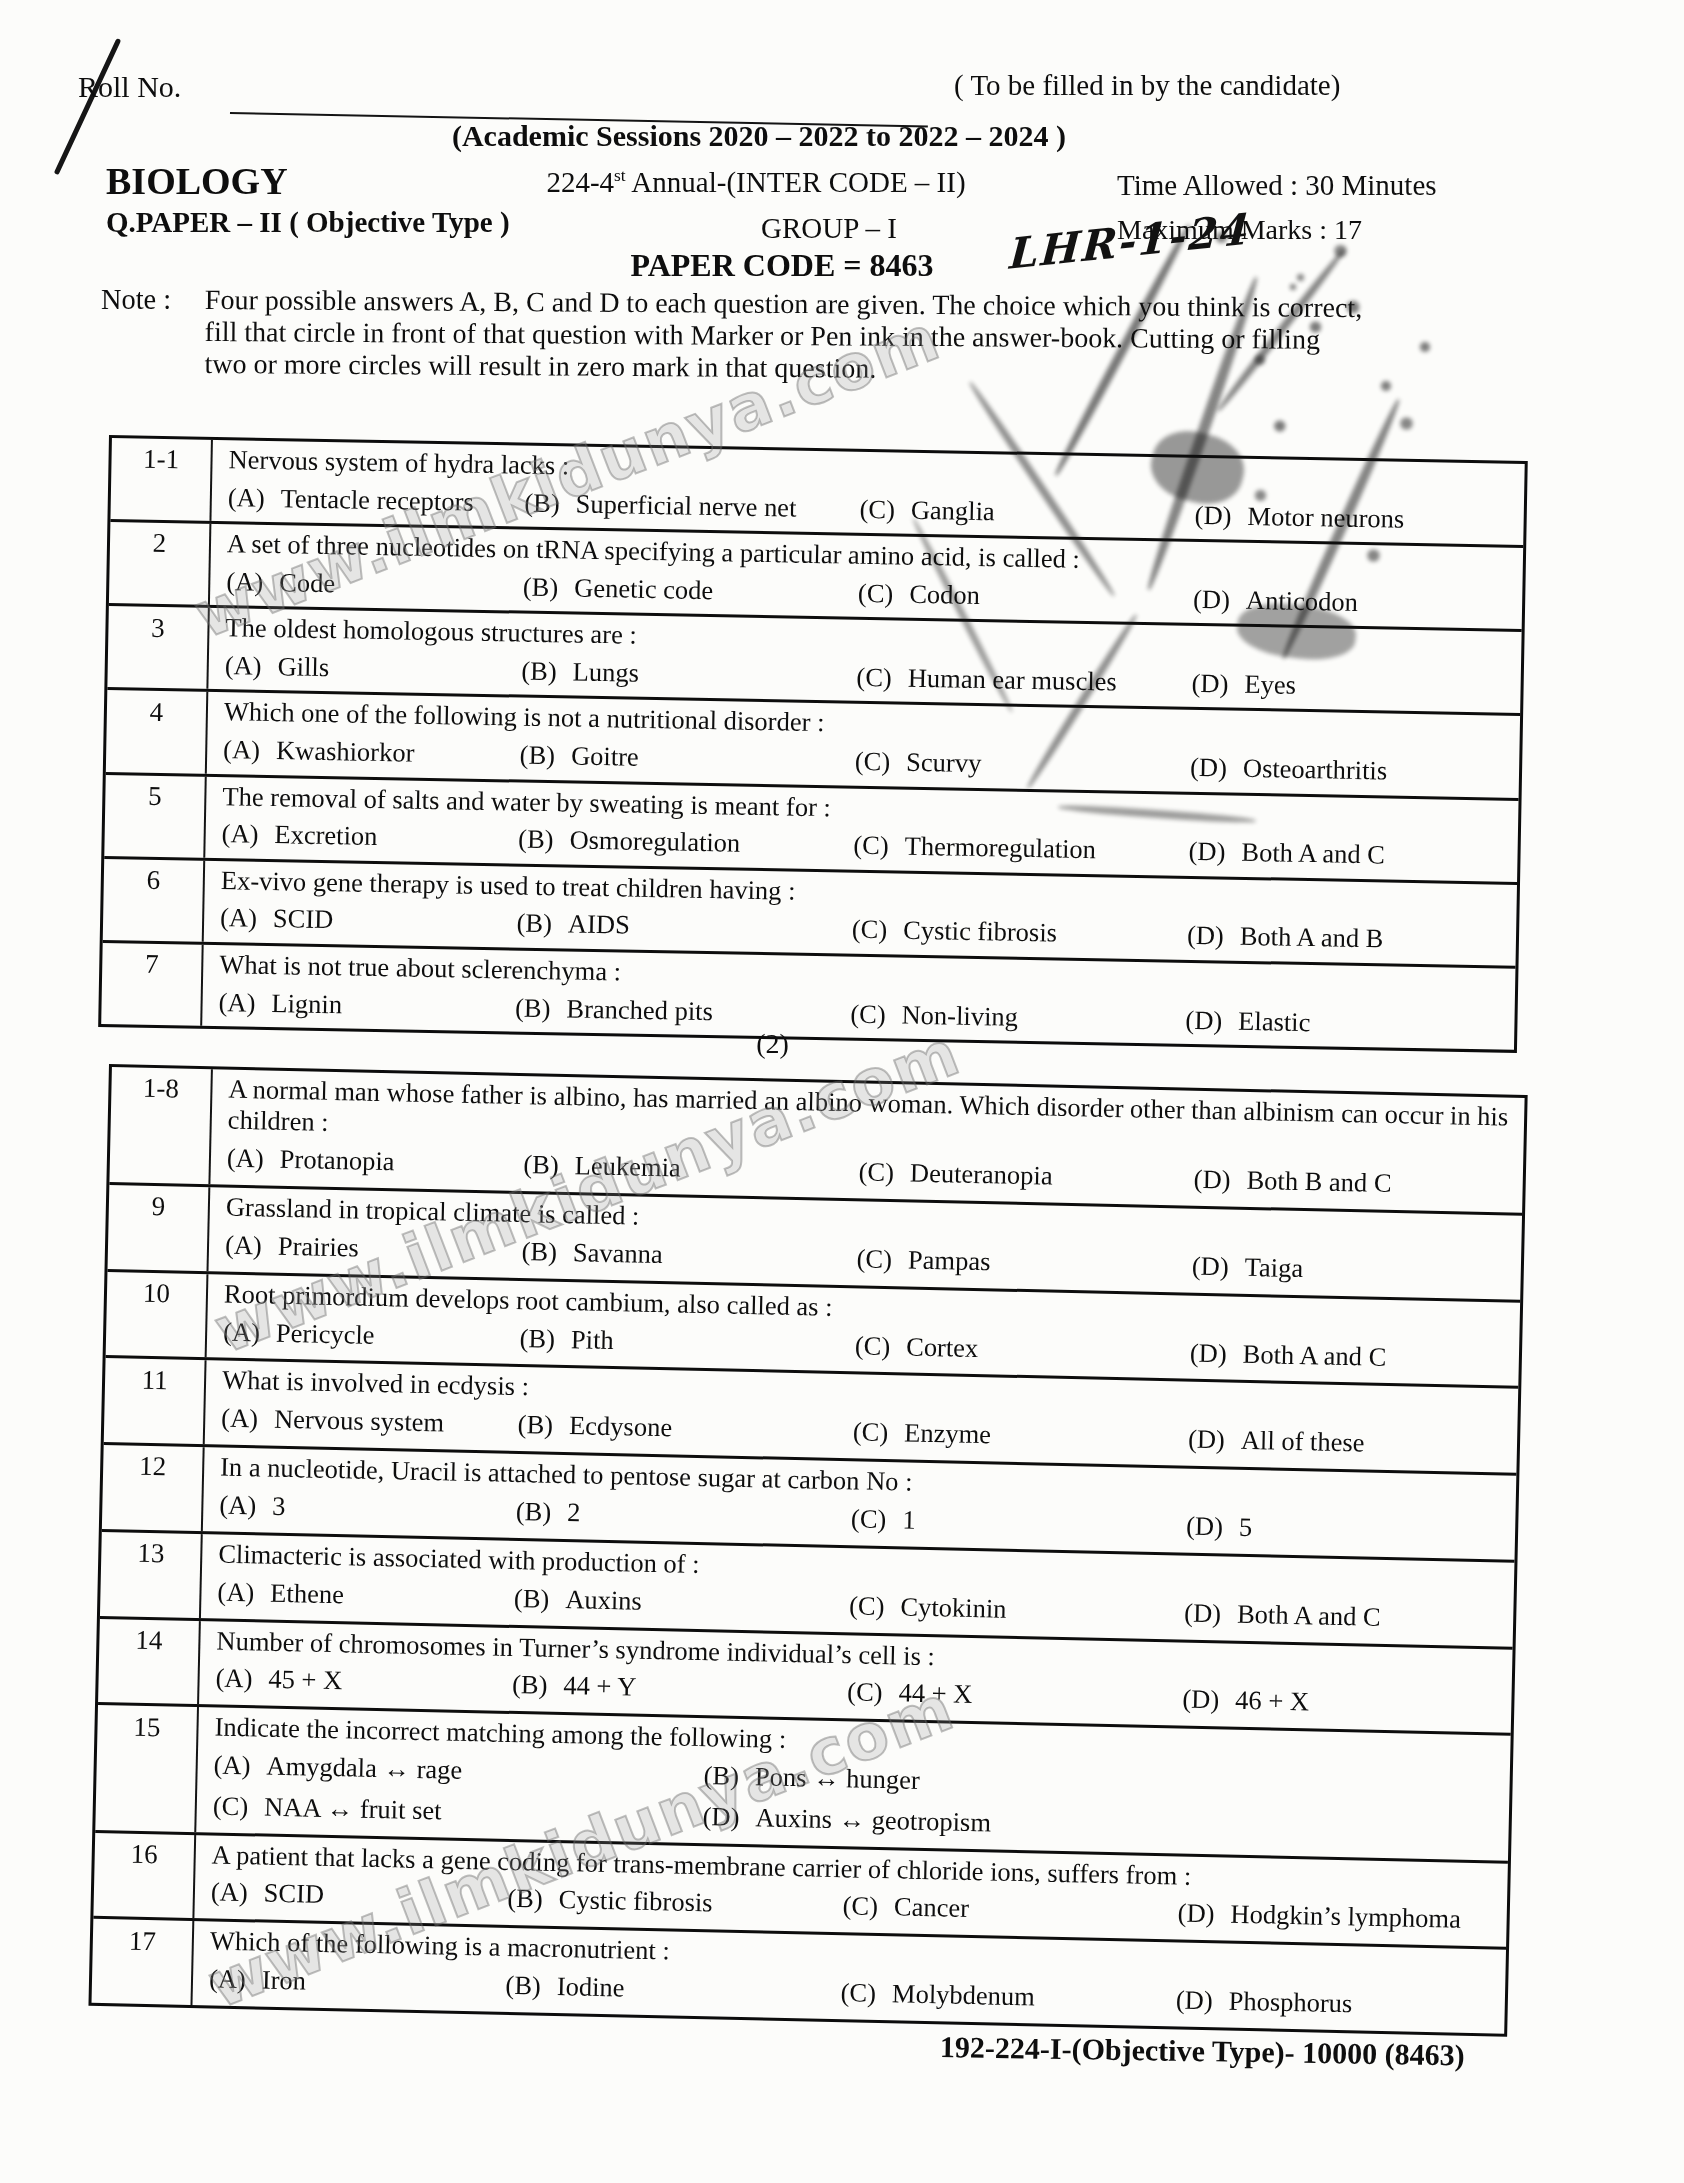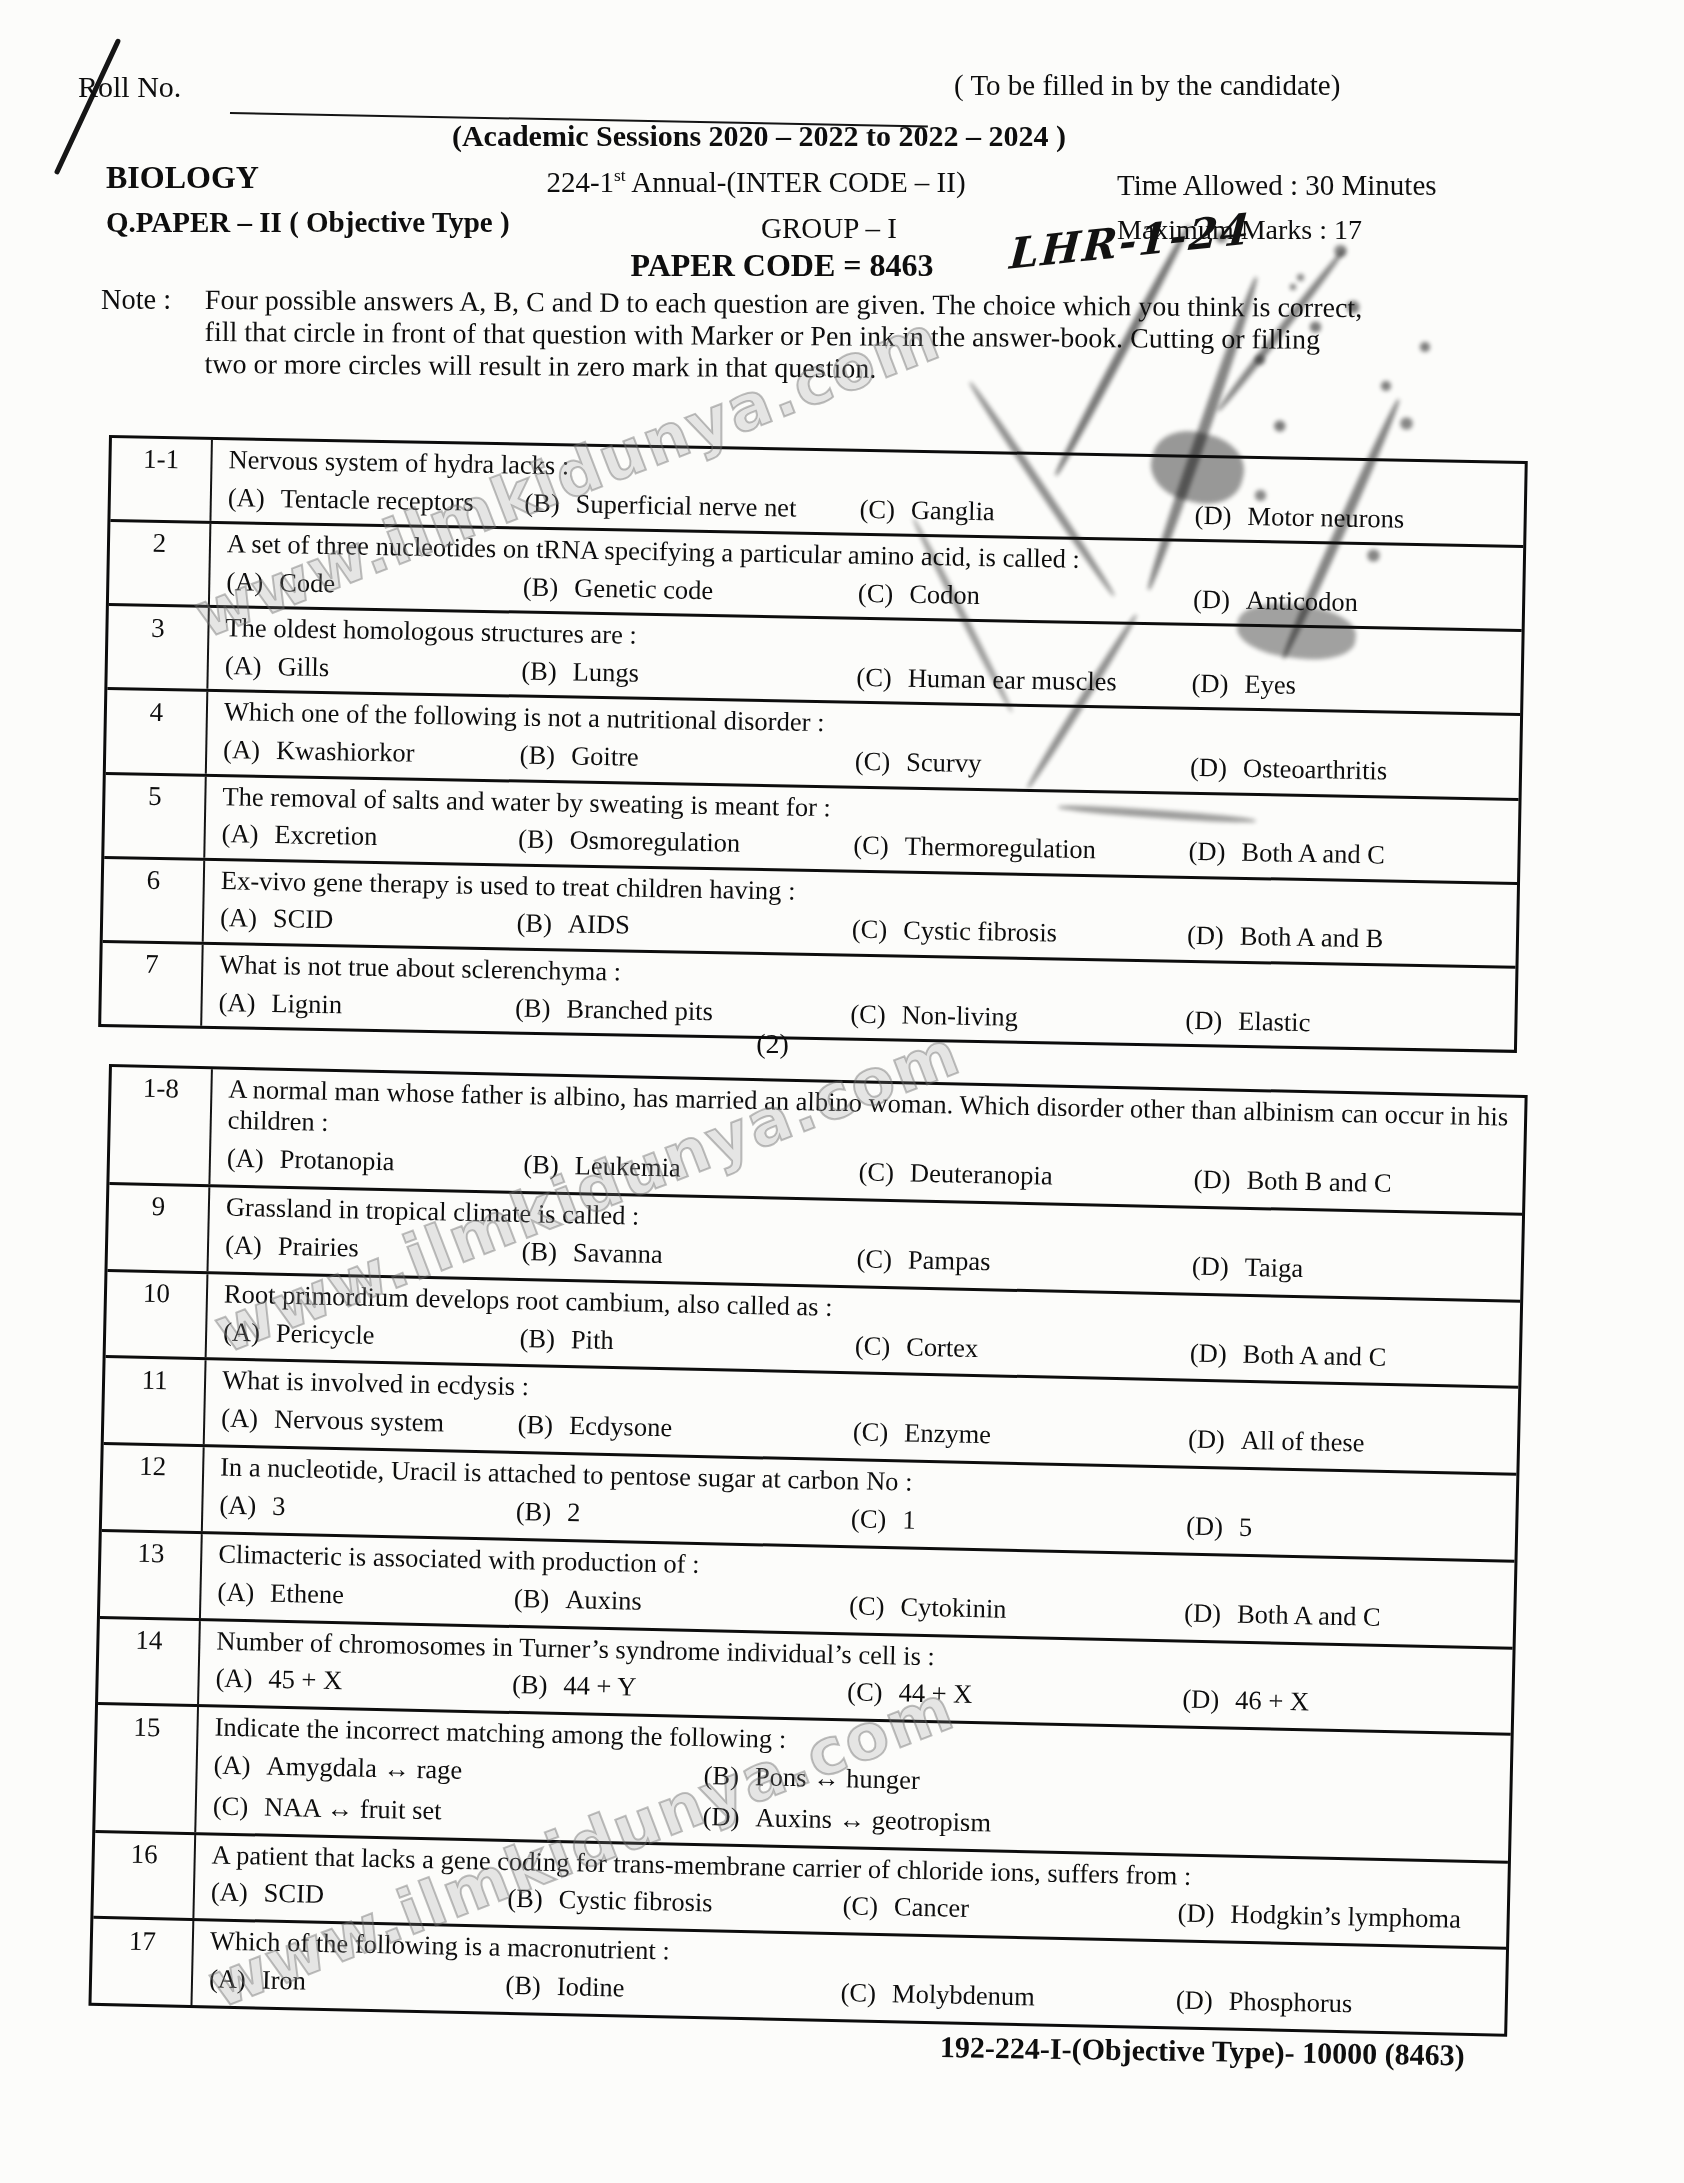--- a/index.html
+++ b/index.html
@@ -8,21 +8,21 @@
   
   .header{position:relative;height:407px;}
   .slash{position:absolute;left:85px;top:32px;width:4.6px;height:149px;background:#161616;
          transform:rotate(25deg);border-radius:2.6px;}
   .roll-label{position:absolute;left:78px;top:70px;font-size:30px;text-align:right;}
   .roll-line{position:absolute;left:230px;top:112px;width:698px;height:0;border-bottom:2.6px solid #141414;
              transform:rotate(1.1deg);transform-origin:0 0;}
   .cand-note{position:absolute;left:954px;top:69px;font-size:29px;}
   .session{position:absolute;left:0;right:0;top:119px;text-align:center;font-size:30px;font-weight:bold;
            transform:translateX(-83px);}
-  .subject{position:absolute;left:106px;top:159px;font-size:32px;font-weight:bold;text-align:center;}
+  .subject{position:absolute;left:106px;top:159px;font-size:38px;font-weight:bold;text-align:center;}
   .examline{position:absolute;left:0;right:0;top:165px;text-align:center;font-size:29px;transform:translateX(-86px);}
   .sup{vertical-align:super;font-size:60%;}
   .time{position:absolute;left:1117px;top:169px;font-size:29px;}
   .qpaper{position:absolute;left:106px;top:206px;font-size:29px;font-weight:bold;}
   .group{position:absolute;left:761px;top:212px;font-size:29px;}
   .marks{position:absolute;left:1117px;top:214px;font-size:28px;}
   .pcode{position:absolute;left:0;right:0;top:247px;text-align:center;font-size:32px;font-weight:bold;
          transform:translateX(-60px);}
   .handcode{position:absolute;left:1009px;top:217px;font-size:42px;font-style:italic;font-weight:bold;
             font-family:"DejaVu Serif",serif;transform:rotate(-6deg) skewX(-10deg);letter-spacing:2px;color:#121212;}
@@ -100,21 +100,21 @@
       <span class="s12"></span>
   </div>
 
   <div class="header">
     <div class="slash"></div>
     <span class="roll-label">Roll No.</span>
     <div class="roll-line"></div>
     <span class="cand-note">( To be filled in by the candidate)</span>
     <div class="session">(Academic Sessions 2020 – 2022 to 2022 – 2024 )</div>
     <div class="subject">BIOLOGY</div>
-    <div class="examline"><span>224-1</span><sup class="sup">st</sup><span> Annual-(INTER CODE – II)</span></div>
+    <div class="examline"><span>224-4</span><sup class="sup">st</sup><span> Annual-(INTER CODE – II)</span></div>
     <div class="time">Time Allowed  :  30 Minutes</div>
     <div class="qpaper">Q.PAPER – II ( Objective Type )</div>
     <div class="group">GROUP – I</div>
     <div class="marks">Maximum Marks  :  17</div>
     <div class="pcode">PAPER CODE  =  8463</div>
     <div class="handcode">LHR-1-24</div>
     <span class="note-label">Note  :</span>
     <div class="note-lines">
       <div>Four possible answers A, B, C and D to each question are given.  The choice which you think is correct,</div>
       <div>fill  that  circle  in front of that question with Marker  or  Pen ink in the answer-book.  Cutting or filling</div>

